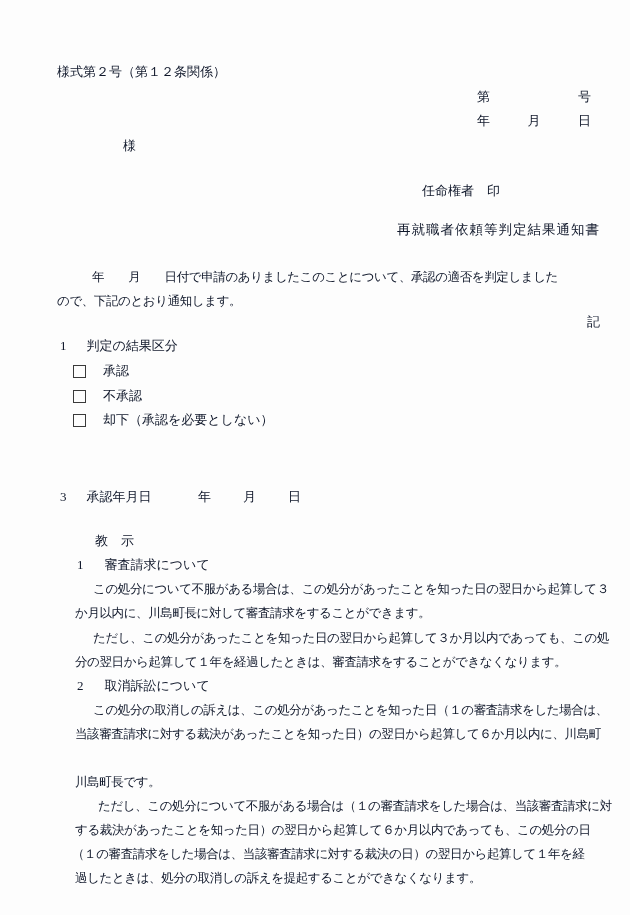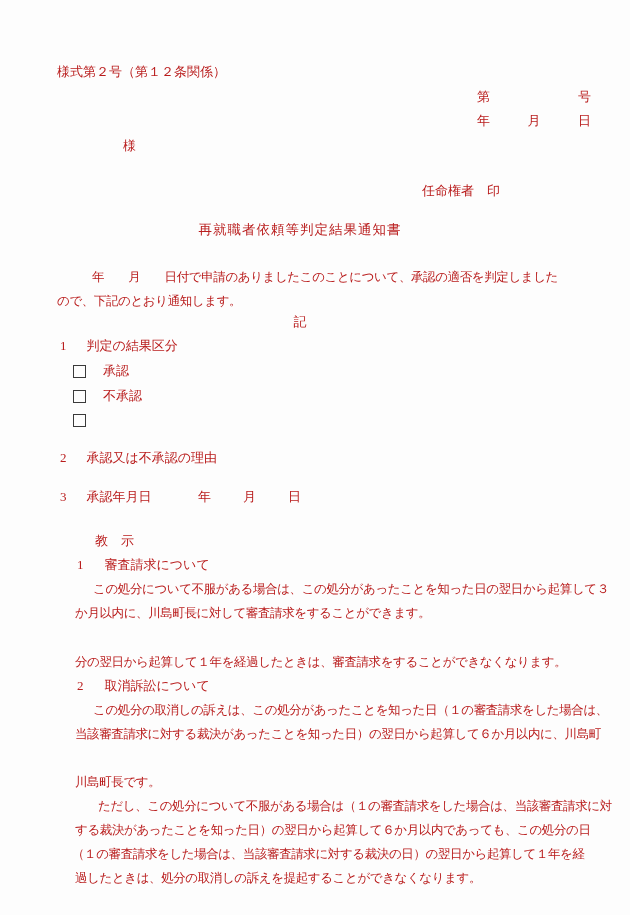--- a/index.html
+++ b/index.html
@@ -4,24 +4,24 @@
 <style>
   html,body{margin:0;padding:0;background:#e9e9e9;}
   .page{
     position:relative;
     width:630px;height:915px;
     margin:0 auto;
     background:#fdfdfd;
     overflow:hidden;
     font-family:"Liberation Serif","DejaVu Serif",serif;
     font-size:13px;
-    color:#b91c1c;
+    color:#0f172a;
   }
   .line{position:absolute;white-space:nowrap;line-height:18px;}
-  .center{left:0;width:600px;text-align:center;}
+  .center{left:0;width:600px;text-align:right;}
   .para{letter-spacing:-0.4px;font-size:12.5px;}
   .num{display:inline-block;}
   .sec-head{margin-left:20px;margin-top:21px;}
   .item-title{margin-left:21px;margin-top:20px;}
   .flexbox{position:absolute;display:flex;justify-content:space-between;}
   .cb{
     display:inline-block;width:11px;height:11px;
     border:1px solid #3a3a3a;background:#fdfdfd;
     vertical-align:middle;margin-top:-2px;
   }
@@ -61,43 +61,41 @@
     <span class="num">1</span><span class="sec-head">判定の結果区分</span>
   </div>
 
   <div class="line" style="left:73px;top:362px">
     <span class="cb"></span><span class="opt-label">承認</span>
   </div>
   <div class="line" style="left:73px;top:387px">
     <span class="cb"></span><span class="opt-label">不承認</span>
   </div>
   <div class="line" style="left:73px;top:411px">
-    <span class="cb"></span>
+    <span class="cb"></span><span class="opt-label">却下（承認を必要としない）</span>
   </div>
 
-  <div class="line" style="left:60px;top:449px">
-    <span class="num">2</span><span class="sec-head">承認又は不承認の理由</span>
-  </div>
 
   <div class="line" style="left:60px;top:488px">
     <span class="num">3</span><span class="sec-head">承認年月日</span>
   </div>
   <div class="flexbox" style="left:198px;top:488px;width:103px">
     <span>年</span>
     <span>月</span>
     <span>日</span>
   </div>
 
   <div class="line" style="left:95px;top:532px">教　示</div>
 
   <div class="line" style="left:77px;top:556px">
     <span class="num">1</span><span class="item-title">審査請求について</span>
   </div>
   <div class="line para" style="left:93px;top:580px">この処分について不服がある場合は、この処分があったことを知った日の翌日から起算して３</div>
   <div class="line para" style="left:75px;top:604px">か月以内に、川島町長に対して審査請求をすることができます。</div>
+  <div class="line para" style="left:93px;top:629px">ただし、この処分があったことを知った日の翌日から起算して３か月以内であっても、この処</div>
   <div class="line para" style="left:75px;top:653px">分の翌日から起算して１年を経過したときは、審査請求をすることができなくなります。</div>
 
   <div class="line" style="left:77px;top:677px">
     <span class="num">2</span><span class="item-title">取消訴訟について</span>
   </div>
   <div class="line para" style="left:93px;top:701px">この処分の取消しの訴えは、この処分があったことを知った日（１の審査請求をした場合は、</div>
   <div class="line para" style="left:75px;top:725px">当該審査請求に対する裁決があったことを知った日）の翌日から起算して６か月以内に、川島町</div>
   <div class="line para" style="left:75px;top:773px">川島町長です。</div>
   <div class="line para" style="left:98px;top:797px">ただし、この処分について不服がある場合は（１の審査請求をした場合は、当該審査請求に対</div>
   <div class="line para" style="left:75px;top:821px">する裁決があったことを知った日）の翌日から起算して６か月以内であっても、この処分の日</div>

